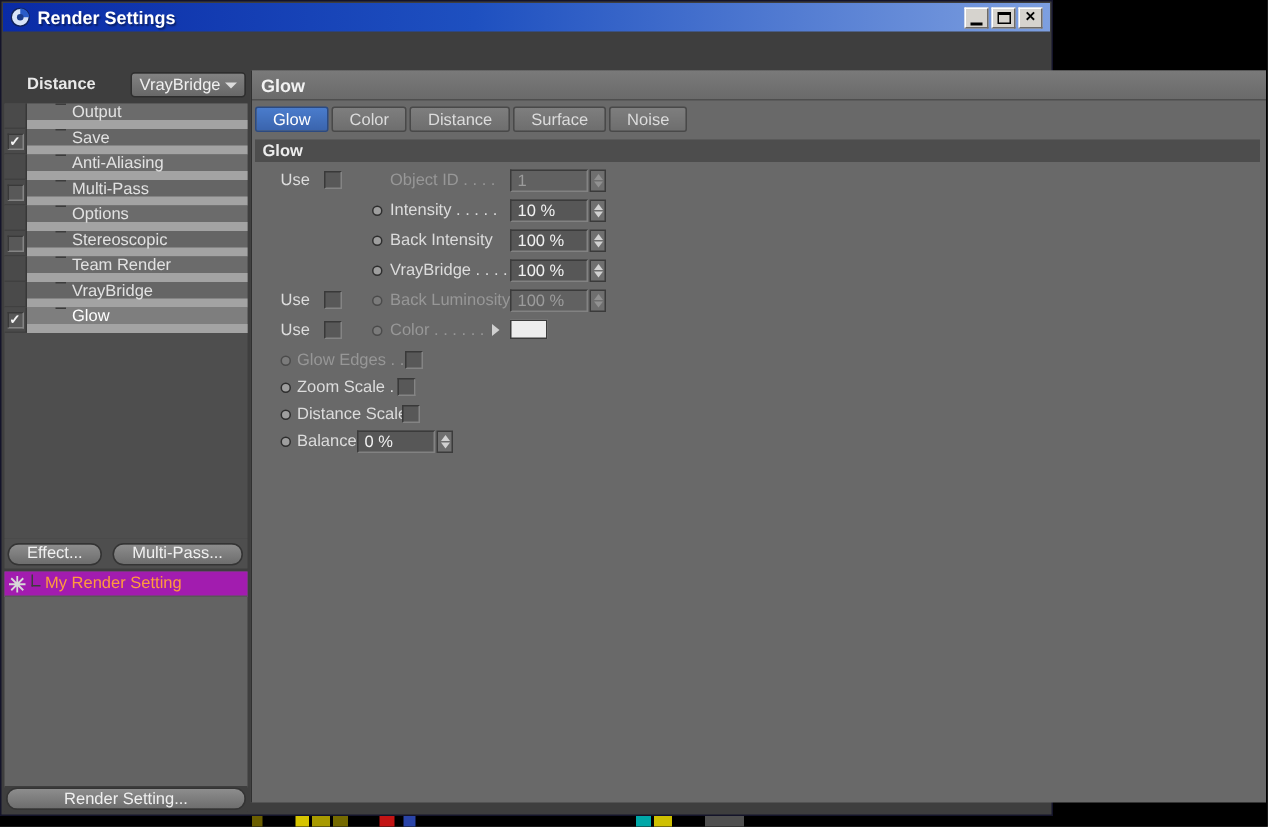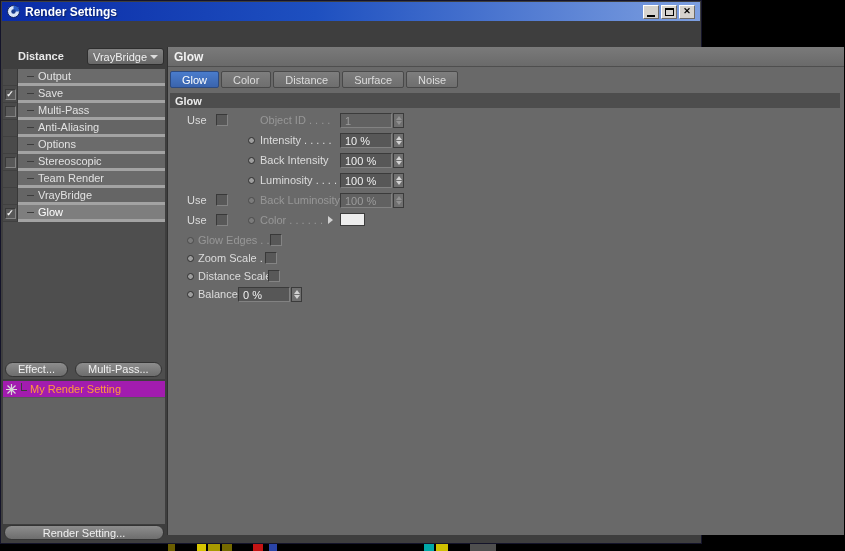--- a/index.html
+++ b/index.html
@@ -19,21 +19,21 @@
 
   
   .sidebar{position:absolute;top:46px;left:2px;width:162px;bottom:2px;background:#3E3E3E}
   .renderer-row{position:absolute;top:0;left:0;right:0;height:20px}
   .renderer-label{position:absolute;left:15px;top:3px;font-weight:bold;color:#E8E8E8}
   .renderer-dropdown{position:absolute;left:84px;top:1px;width:77px;height:17px;background:linear-gradient(#828282,#686868);border:1px solid #2e2e2e;border-radius:3px;display:flex;align-items:center;justify-content:space-between;padding:0 5px;color:#F0F0F0}
   .dd-arrow{width:0;height:0;border-left:4px solid transparent;border-right:4px solid transparent;border-top:4px solid #dcdcdc}
   .tree{position:absolute;top:22px;left:0;right:0;height:290px;background:#4E4E4E}
   .tree-row{height:17px;display:flex}
   .gutter{width:15px;background:#4a4a4a;border-right:1px solid #383838;border-bottom:1px solid #404040;display:flex;align-items:center;justify-content:center}
-  .row-body{flex:1;background:#6B6B6B;border-bottom:3px solid #a3a3a3;display:flex;align-items:center;padding-left:9px;color:#E2E2E2}
+  .row-body{flex:1;background:#6B6B6B;border-bottom:6px solid #a3a3a3;display:flex;align-items:flex-start;padding-left:19px;color:#E2E2E2}
   .tree-row:nth-child(even) .row-body{background:#656565}
   .tree-row.sel .row-body{background:#7E7E7E;color:#FFFFFF}
   .dash{width:7px;height:1px;background:#3c3c3c;margin-right:4px}
   .cb{width:12px;height:12px;background:#585858;border:1px solid;border-color:#393939 #848484 #848484 #393939;display:flex;align-items:center;justify-content:center}
   .cb.g{width:11px;height:11px}
   .tick{color:#F4F4F4;font-size:9px;line-height:1;font-weight:bold}
   .fx-row{position:absolute;top:312px;left:0;right:0;height:20px;background:#4E4E4E;display:flex;align-items:center;gap:7px;padding-left:2px}
   .btn{height:15px;background:linear-gradient(#8d8d8d,#6d6d6d);border:1px solid #343434;border-radius:8px;color:#F0F0F0;display:inline-flex;align-items:center;justify-content:center;padding:0 12px;font-size:11px;white-space:nowrap}
   .myrender-area{position:absolute;top:334px;left:0;right:0;bottom:16px;background:#636363}
   .myrender-row{height:17px;background:#a21caf;border-bottom:1px solid #585858;display:flex;align-items:center}
@@ -134,33 +134,33 @@
               <span class="cb g">
                 <span class="tick">✓</span>
               </span>
             </span>
           <span class="row-body">
               <span class="dash"></span>
               <span>Save</span>
             </span>
         </div>
         <div class="tree-row">
+          <span class="gutter"></span>
+          <span class="row-body">
+              <span class="dash"></span>
+              <span>Anti-Aliasing</span>
+            </span>
+        </div>
+        <div class="tree-row">
           <span class="gutter">
               <span class="cb g"></span>
             </span>
           <span class="row-body">
               <span class="dash"></span>
               <span>Multi-Pass</span>
-            </span>
-        </div>
-        <div class="tree-row">
-          <span class="gutter"></span>
-          <span class="row-body">
-              <span class="dash"></span>
-              <span>Anti-Aliasing</span>
             </span>
         </div>
         <div class="tree-row">
           <span class="gutter"></span>
           <span class="row-body">
               <span class="dash"></span>
               <span>Options</span>
             </span>
         </div>
         <div class="tree-row">
@@ -269,21 +269,21 @@
               <span>100 %</span>
             </span>
           <span class="stepper c-step">
               <span class="su"></span>
               <span class="sd"></span>
             </span>
         </div>
 
         <div class="prow">
           <span class="dot c-dot"></span>
-          <span class="lbl c-label">Luminosity . . . .</span>
+          <span class="lbl c-label">VrayBridge . . . .</span>
           <span class="field c-field">
               <span>100 %</span>
             </span>
           <span class="stepper c-step">
               <span class="su"></span>
               <span class="sd"></span>
             </span>
         </div>
 
         <div class="prow">

